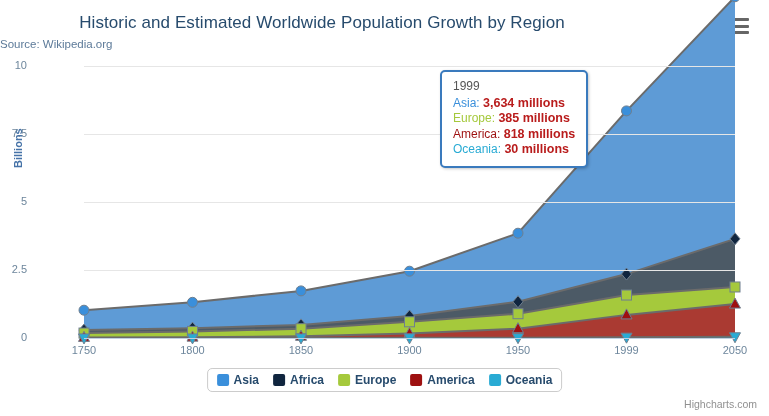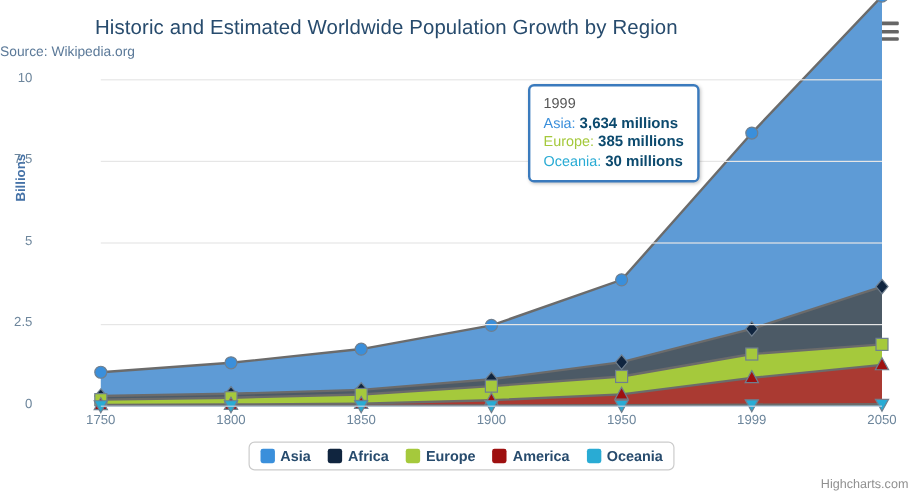--- a/index.html
+++ b/index.html
@@ -49,21 +49,21 @@
   
   .tooltip{
     position:absolute;left:440px;top:70px;
     background:#ffffff;border:2px solid #3a7abd;border-radius:5px;
     padding:7px 11px 8px 11px;
     box-shadow:1px 1px 3px rgba(0,0,0,.22);
     font-size:12px;color:#333;line-height:15.5px;white-space:nowrap;
   }
   .tt-header{color:#555;font-size:12px;padding-bottom:1px;}
   .tt-row .nm{font-size:12px;}
-  .tt-row .vl{font-weight:bold;color:#0c4a6e;font-size:12.5px;}
+  .tt-row .vl{font-weight:bold;color:#b91c1c;font-size:12.5px;}
 
   
   .legend{
     position:absolute;left:50%;transform:translateX(-50%);top:368px;
     border:1px solid #cccccc;border-radius:5px;background:#ffffff;
     padding:4px 9px;display:flex;align-items:flex-start;gap:14px;
   }
   .legend-item{display:flex;align-items:center;gap:5px;cursor:pointer;}
   .legend-swatch{width:12px;height:12px;border-radius:2px;display:block;}
   .legend-label{font-size:12px;color:#274b6d;font-weight:bold;}
@@ -176,20 +176,21 @@
       <div class="xlab" style="left: 518px;">1950</div>
       <div class="xlab" style="left: 626.5px;">1999</div>
       <div class="xlab" style="left: 735px;">2050</div>
     </div>
 
   <div class="tooltip">
     <div class="tt-header">1999</div>
     <div id="tooltip-rows">
         <div class="tt-row"><span class="nm" style="color: rgb(58, 143, 219);">Asia: </span><span class="vl">3,634 millions</span></div>
         <div class="tt-row"><span class="nm" style="color: rgb(165, 201, 60);">Europe: </span><span class="vl">385 millions</span></div>
+        <div class="tt-row"><span class="nm" style="color: rgb(158, 16, 16);">America: </span><span class="vl">818 millions</span></div>
         <div class="tt-row"><span class="nm" style="color: rgb(41, 171, 212);">Oceania: </span><span class="vl">30 millions</span></div>
       </div>
   </div>
 
   <div class="legend" id="legend">
       <div class="legend-item">
         <span class="legend-swatch" style="background: rgb(58, 143, 219);"></span>
         <span class="legend-label">Asia</span>
       </div>
       <div class="legend-item">

